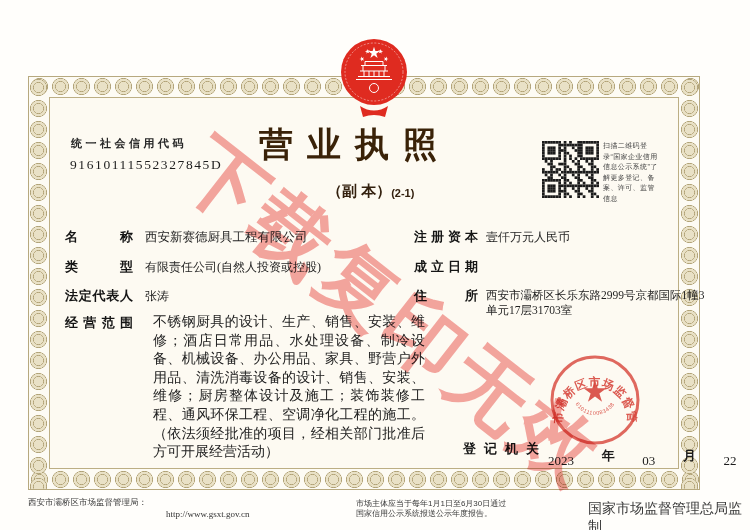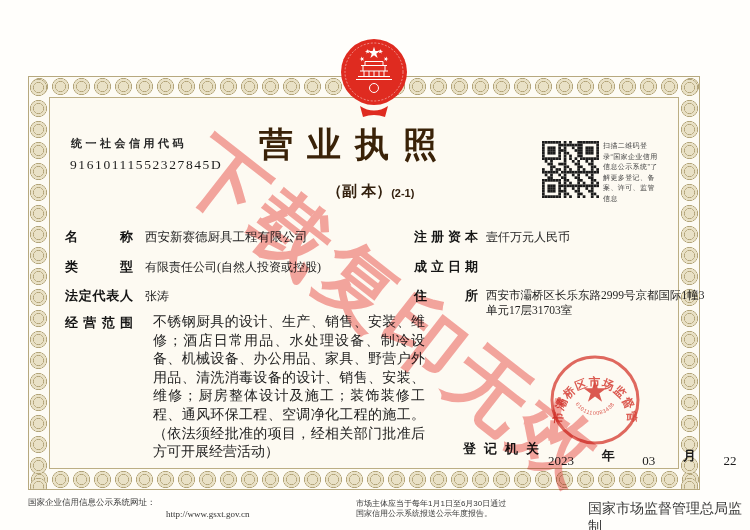--- a/index.html
+++ b/index.html
@@ -424,21 +424,21 @@
     </text>
     <use href="#sealStar" fill="rgba(213,52,43,0.9)" transform="translate(60,52) scale(12)"></use>
     <text font-size="5.5" fill="rgba(213,52,43,0.9)" letter-spacing="0.6">
       <textPath href="#numArc" startOffset="50%" text-anchor="middle">6101110083438</textPath>
     </text>
   </svg>
 
   <div class="watermark">下载复印无效</div>
 
   <div class="f-left">
-    <span>国家企业信用信息公示系统网址：</span>
+    <span>西安市灞桥区市场监督管理局：</span>
     <span class="f-url">http://www.gsxt.gov.cn</span>
   </div>
   <div class="f-mid">
     <div>市场主体应当于每年1月1日至6月30日通过</div>
     <div>国家信用公示系统报送公示年度报告。</div>
   </div>
   <div class="f-right">国家市场监督管理总局监制</div>
 
 </div>
 

